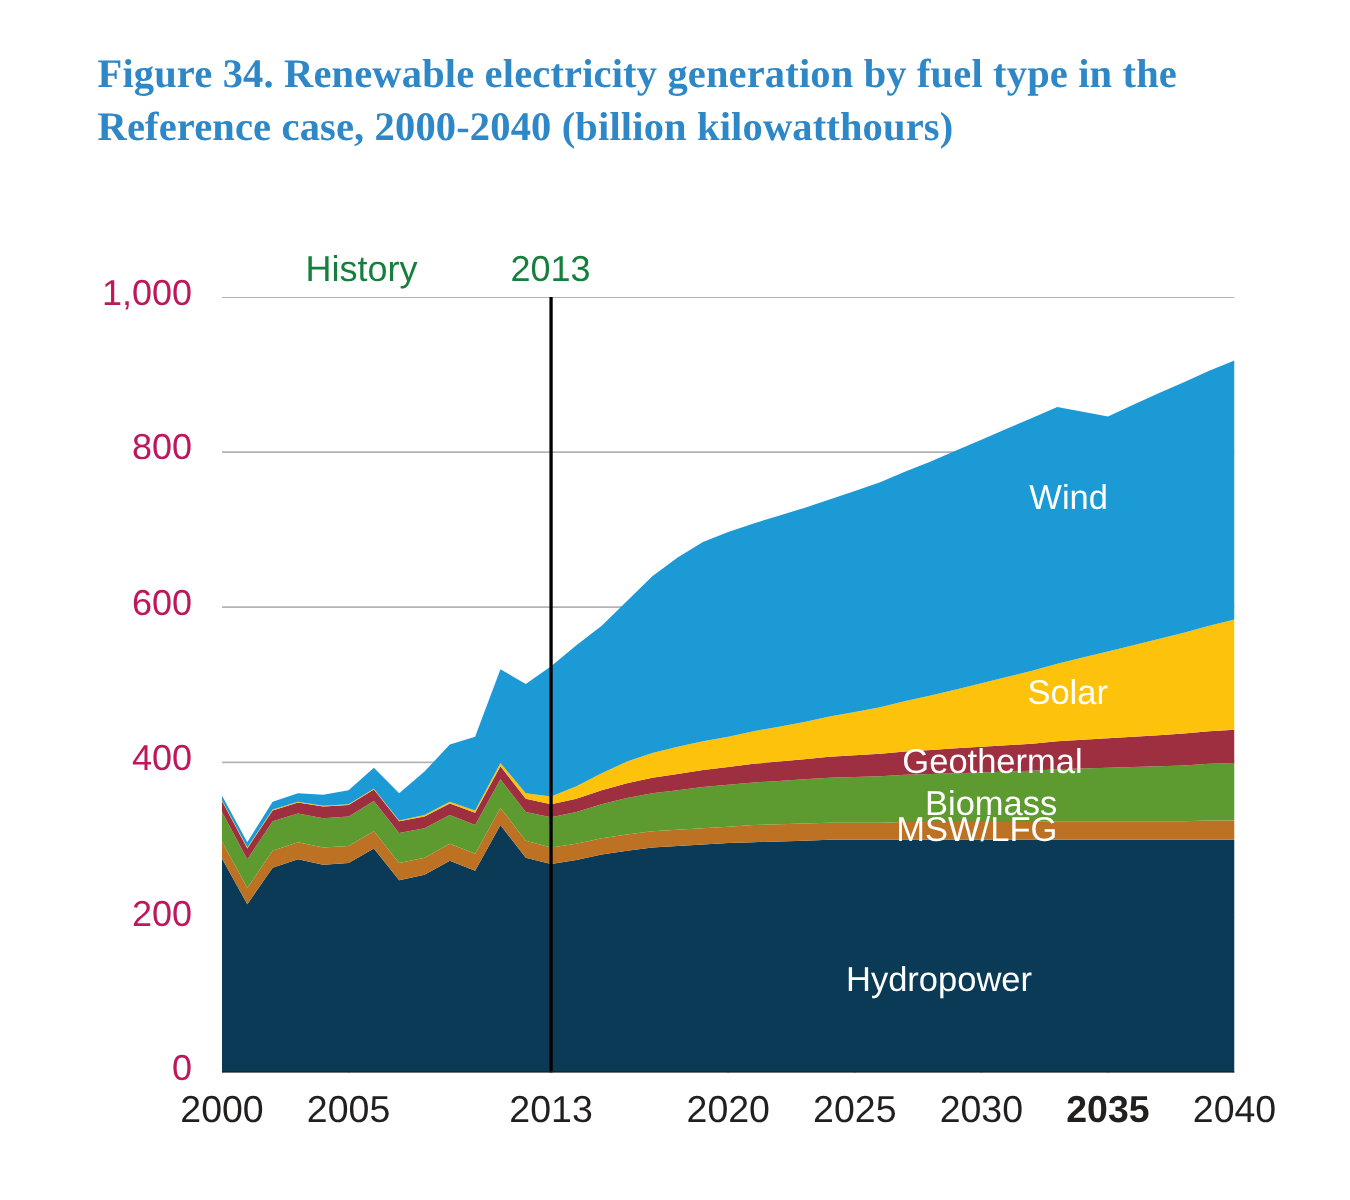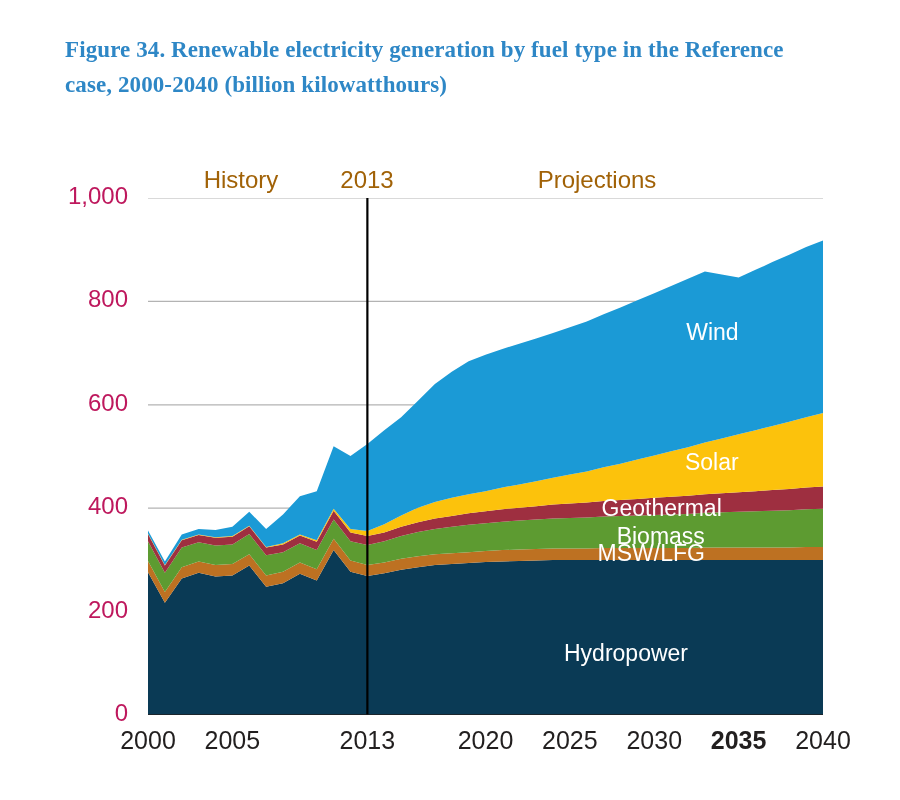--- a/index.html
+++ b/index.html
@@ -12,21 +12,21 @@
     position:relative;
   }
   #figure-root{position:relative;width:900px;height:800px;}
 
   
   #chart-title{
     position:absolute;
     left:65px; top:32px; width:730px;
     font-family:"Liberation Serif", serif;
     font-weight:bold;
-    font-size:23px;
+    font-size:27px;
     line-height:35px;
     color:#2E87C6;
     letter-spacing:0.1px;
   }
 
   
   #plot-area{
     position:absolute;
     left:148px; top:198px;
     width:675px; height:517px;
@@ -44,21 +44,21 @@
   .xtick{
     position:absolute;top:0;
     transform:translateX(-50%);
     font-size:25px;color:#221f1f;white-space:nowrap;
     font-family:"Liberation Sans", sans-serif;
   }
 
   
   .region-label{
     position:absolute;
-    font-size:24px;color:#a16207;white-space:nowrap;
+    font-size:24px;color:#15803d;white-space:nowrap;
     transform:translateX(-50%);
     font-family:"Liberation Sans", sans-serif;
   }
 
   
   .series-label{
     position:absolute;
     font-size:23px;
     color:#ffffff;
     white-space:nowrap;
@@ -69,21 +69,20 @@
 </style>
 </head>
 <body>
 
 <div id="figure-root">
 
   <div id="chart-title">Figure 34. Renewable electricity generation by fuel type in the Reference case, 2000-2040 (billion kilowatthours)</div>
 
   <div class="region-label" id="label-history" style="left:241px; top:166px;">History</div>
   <div class="region-label" id="label-divider-year" style="left:367px; top:166px;">2013</div>
-  <div class="region-label" id="label-projections" style="left:597px; top:166px;">Projections</div>
 
   <div id="y-axis-labels">
       <div class="ytick-row" style="top: 517px;">
         <span>0</span>
       </div>
       <div class="ytick-row" style="top: 413.6px;">
         <span>200</span>
       </div>
       <div class="ytick-row" style="top: 310.2px;">
         <span>400</span>

